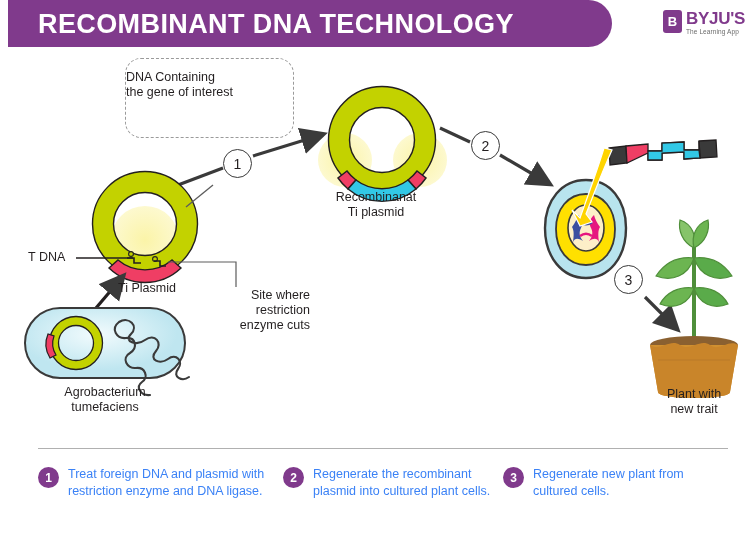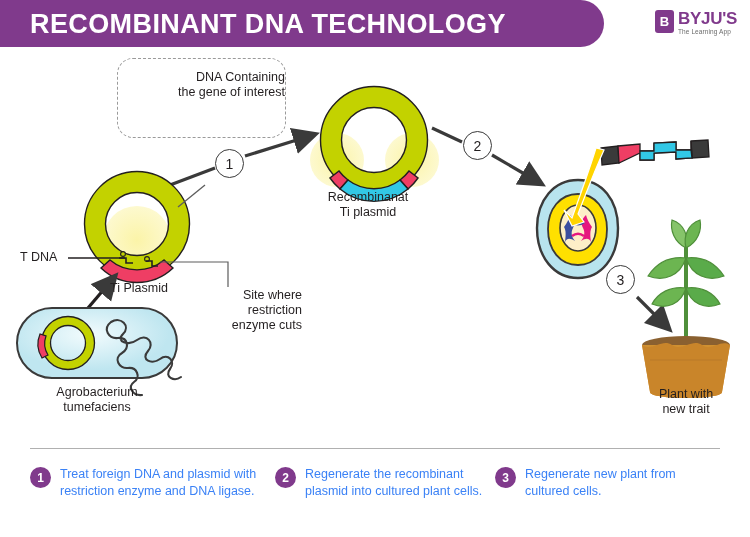--- a/index.html
+++ b/index.html
@@ -3,21 +3,21 @@
 <meta charset="utf-8">
 <style>
   html,body{margin:0;padding:0;}
   body{
     width:750px;height:537px;
     background:#ffffff;
     font-family:"Liberation Sans", sans-serif;
     overflow:hidden;
     position:relative;
   }
-  .stage{position:absolute;left:0;top:0;width:600px;height:537px;}
+  .stage{position:absolute;left:8px;top:0;width:600px;height:537px;}
 
   
   .header-bar{
     position:absolute;left:0;top:0;
     width:604px;height:47px;
     background:#803A8C;
     border-radius:0 26px 26px 0;
   }
   .header-title{
     position:absolute;left:30px;top:9px;
@@ -50,21 +50,21 @@
 
   
   .callout{
     position:absolute;
     border:1.4px dashed #9a9a9a;
     border-radius:16px;
     background:#ffffff;
   }
   .callout-title{
     position:absolute;width:100%;
-    text-align:right;font-size:12.5px;color:#231f20;line-height:1.2;
+    text-align:left;font-size:12.5px;color:#231f20;line-height:1.2;
   }
 
   
   .stepcircle{
     position:absolute;width:27px;height:27px;border-radius:50%;
     background:#ffffff;border:1.6px solid #3a3a3a;
     display:flex;align-items:center;justify-content:center;
     font-size:14px;color:#231f20;
   }
 

